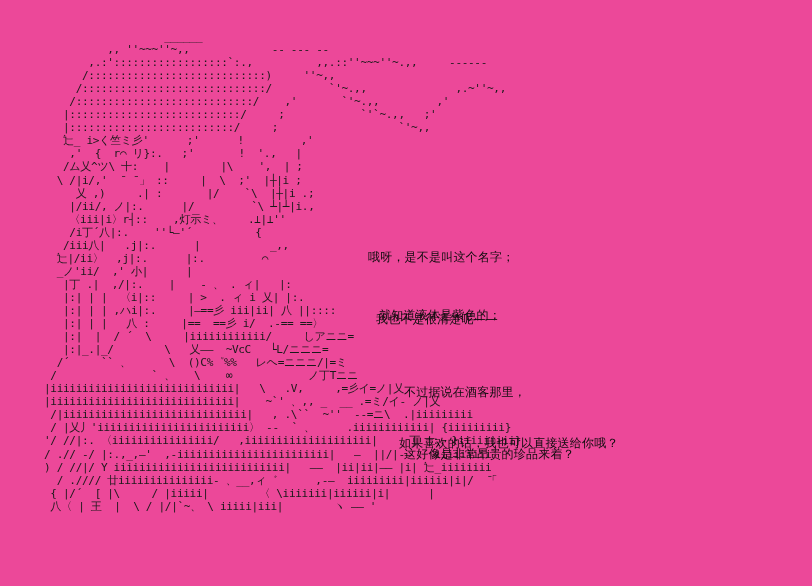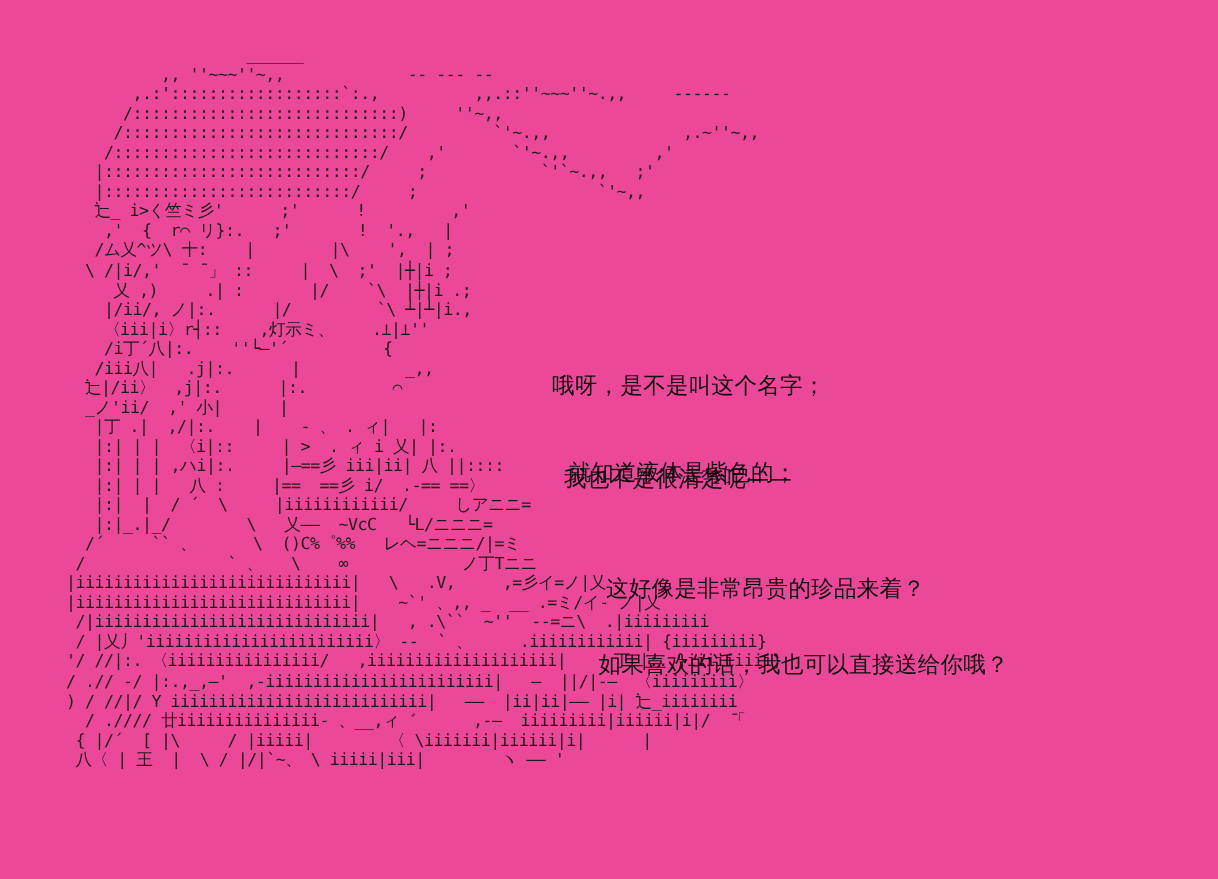--- a/index.html
+++ b/index.html
@@ -38,21 +38,21 @@
     -webkit-font-smoothing: none;
     font-weight: 400;
   }
 
   
   .dlg {
     position: absolute;
     margin: 0;
     white-space: pre;
     font-family: "DejaVu Sans", "Liberation Sans", sans-serif;
-    font-size: 15px;
+    font-size: 12px;
     line-height: 20.6px;
     color: #0c0c0c;
     letter-spacing: 0.2px;
   }
   #dlg-block-1 { left: 368px; top: 206px; }
   #dlg-block-2 { left: 371px; top: 264px; }
   #dlg-block-3 { left: 404px; top: 341px; }
   #dlg-block-4 { left: 399px; top: 392px; }
   .dlg-line { display: block; }
   .dlg-line.indent-1 { padding-left: 8px; }
@@ -104,20 +104,21 @@
   <div class="dlg" id="dlg-block-1" style="color: rgb(12, 12, 12);">
     <span class="dlg-line">哦呀，是不是叫这个名字；</span>
     <span class="dlg-line indent-1">我也不是很清楚呢——</span>
   </div>
 
   <div class="dlg" id="dlg-block-2" style="color: rgb(12, 12, 12);">
     <span class="dlg-line indent-1">就知道液体是紫色的；</span>
   </div>
 
   <div class="dlg" id="dlg-block-3" style="color: rgb(12, 12, 12);">
+    <span class="dlg-line">不过据说在酒客那里，</span>
     <span class="dlg-line">这好像是非常昂贵的珍品来着？</span>
   </div>
 
   <div class="dlg" id="dlg-block-4" style="color: rgb(12, 12, 12);">
     <span class="dlg-line">如果喜欢的话，我也可以直接送给你哦？</span>
   </div>
 
 </div>
 
 </body></html>

